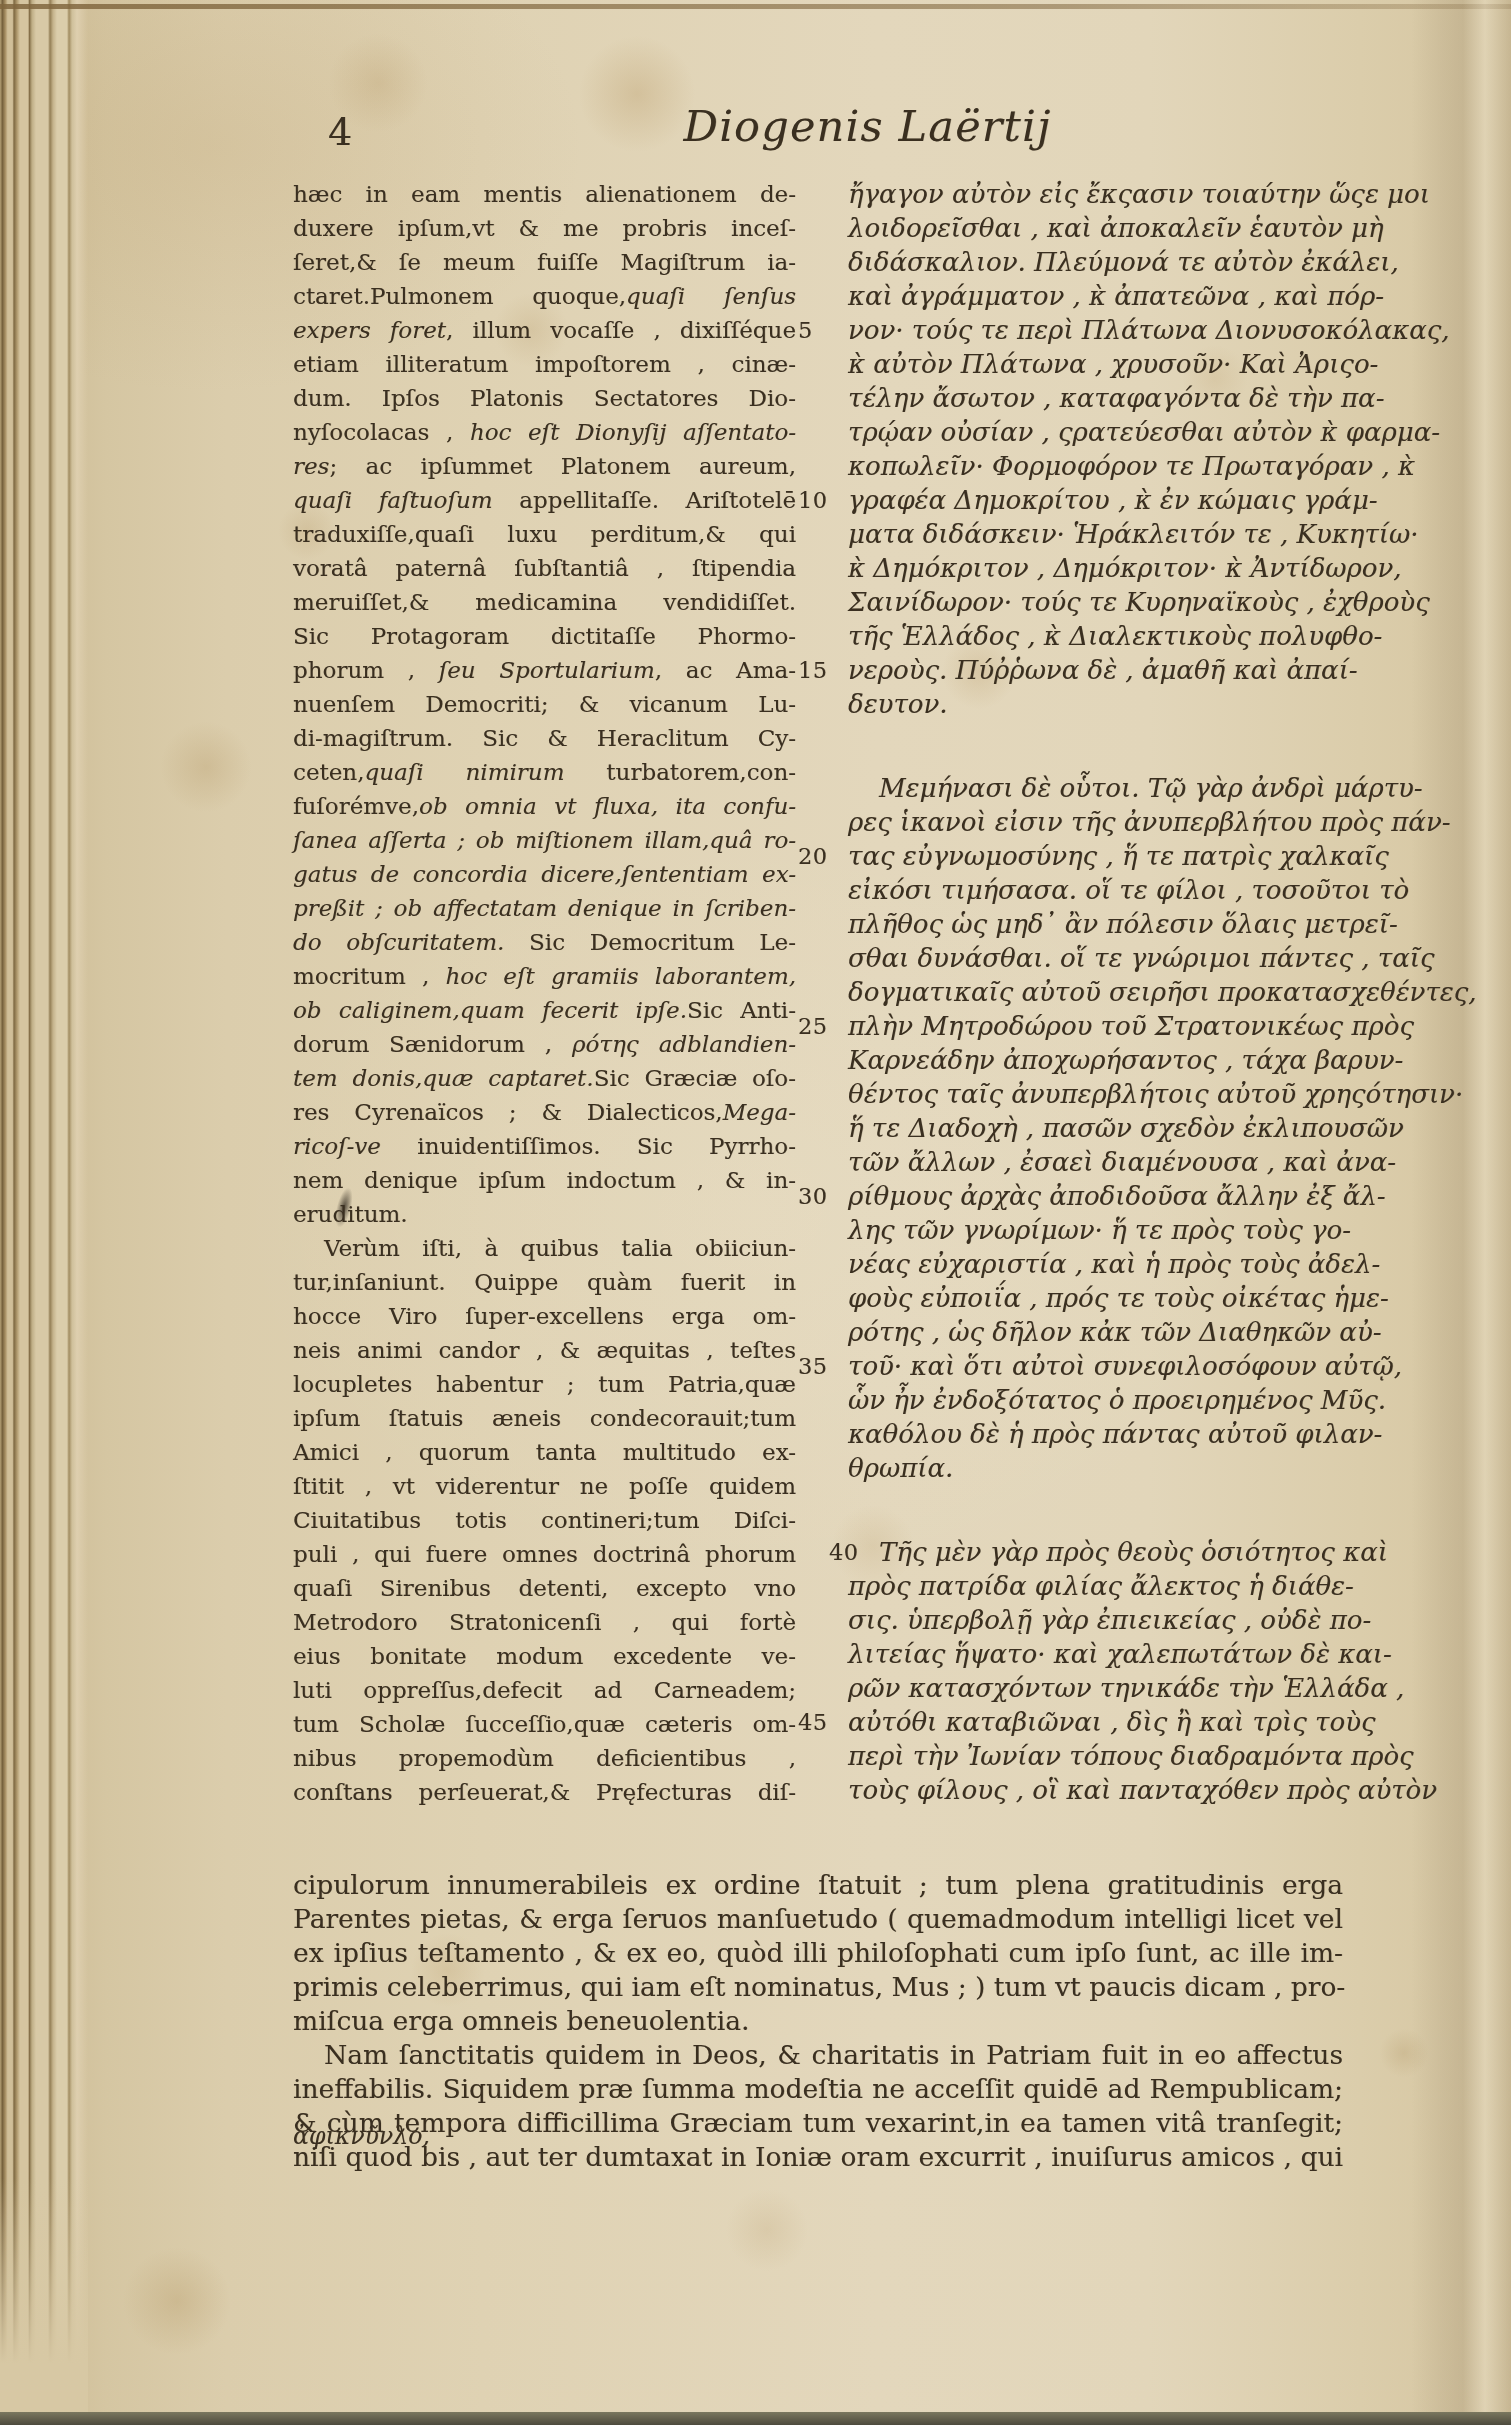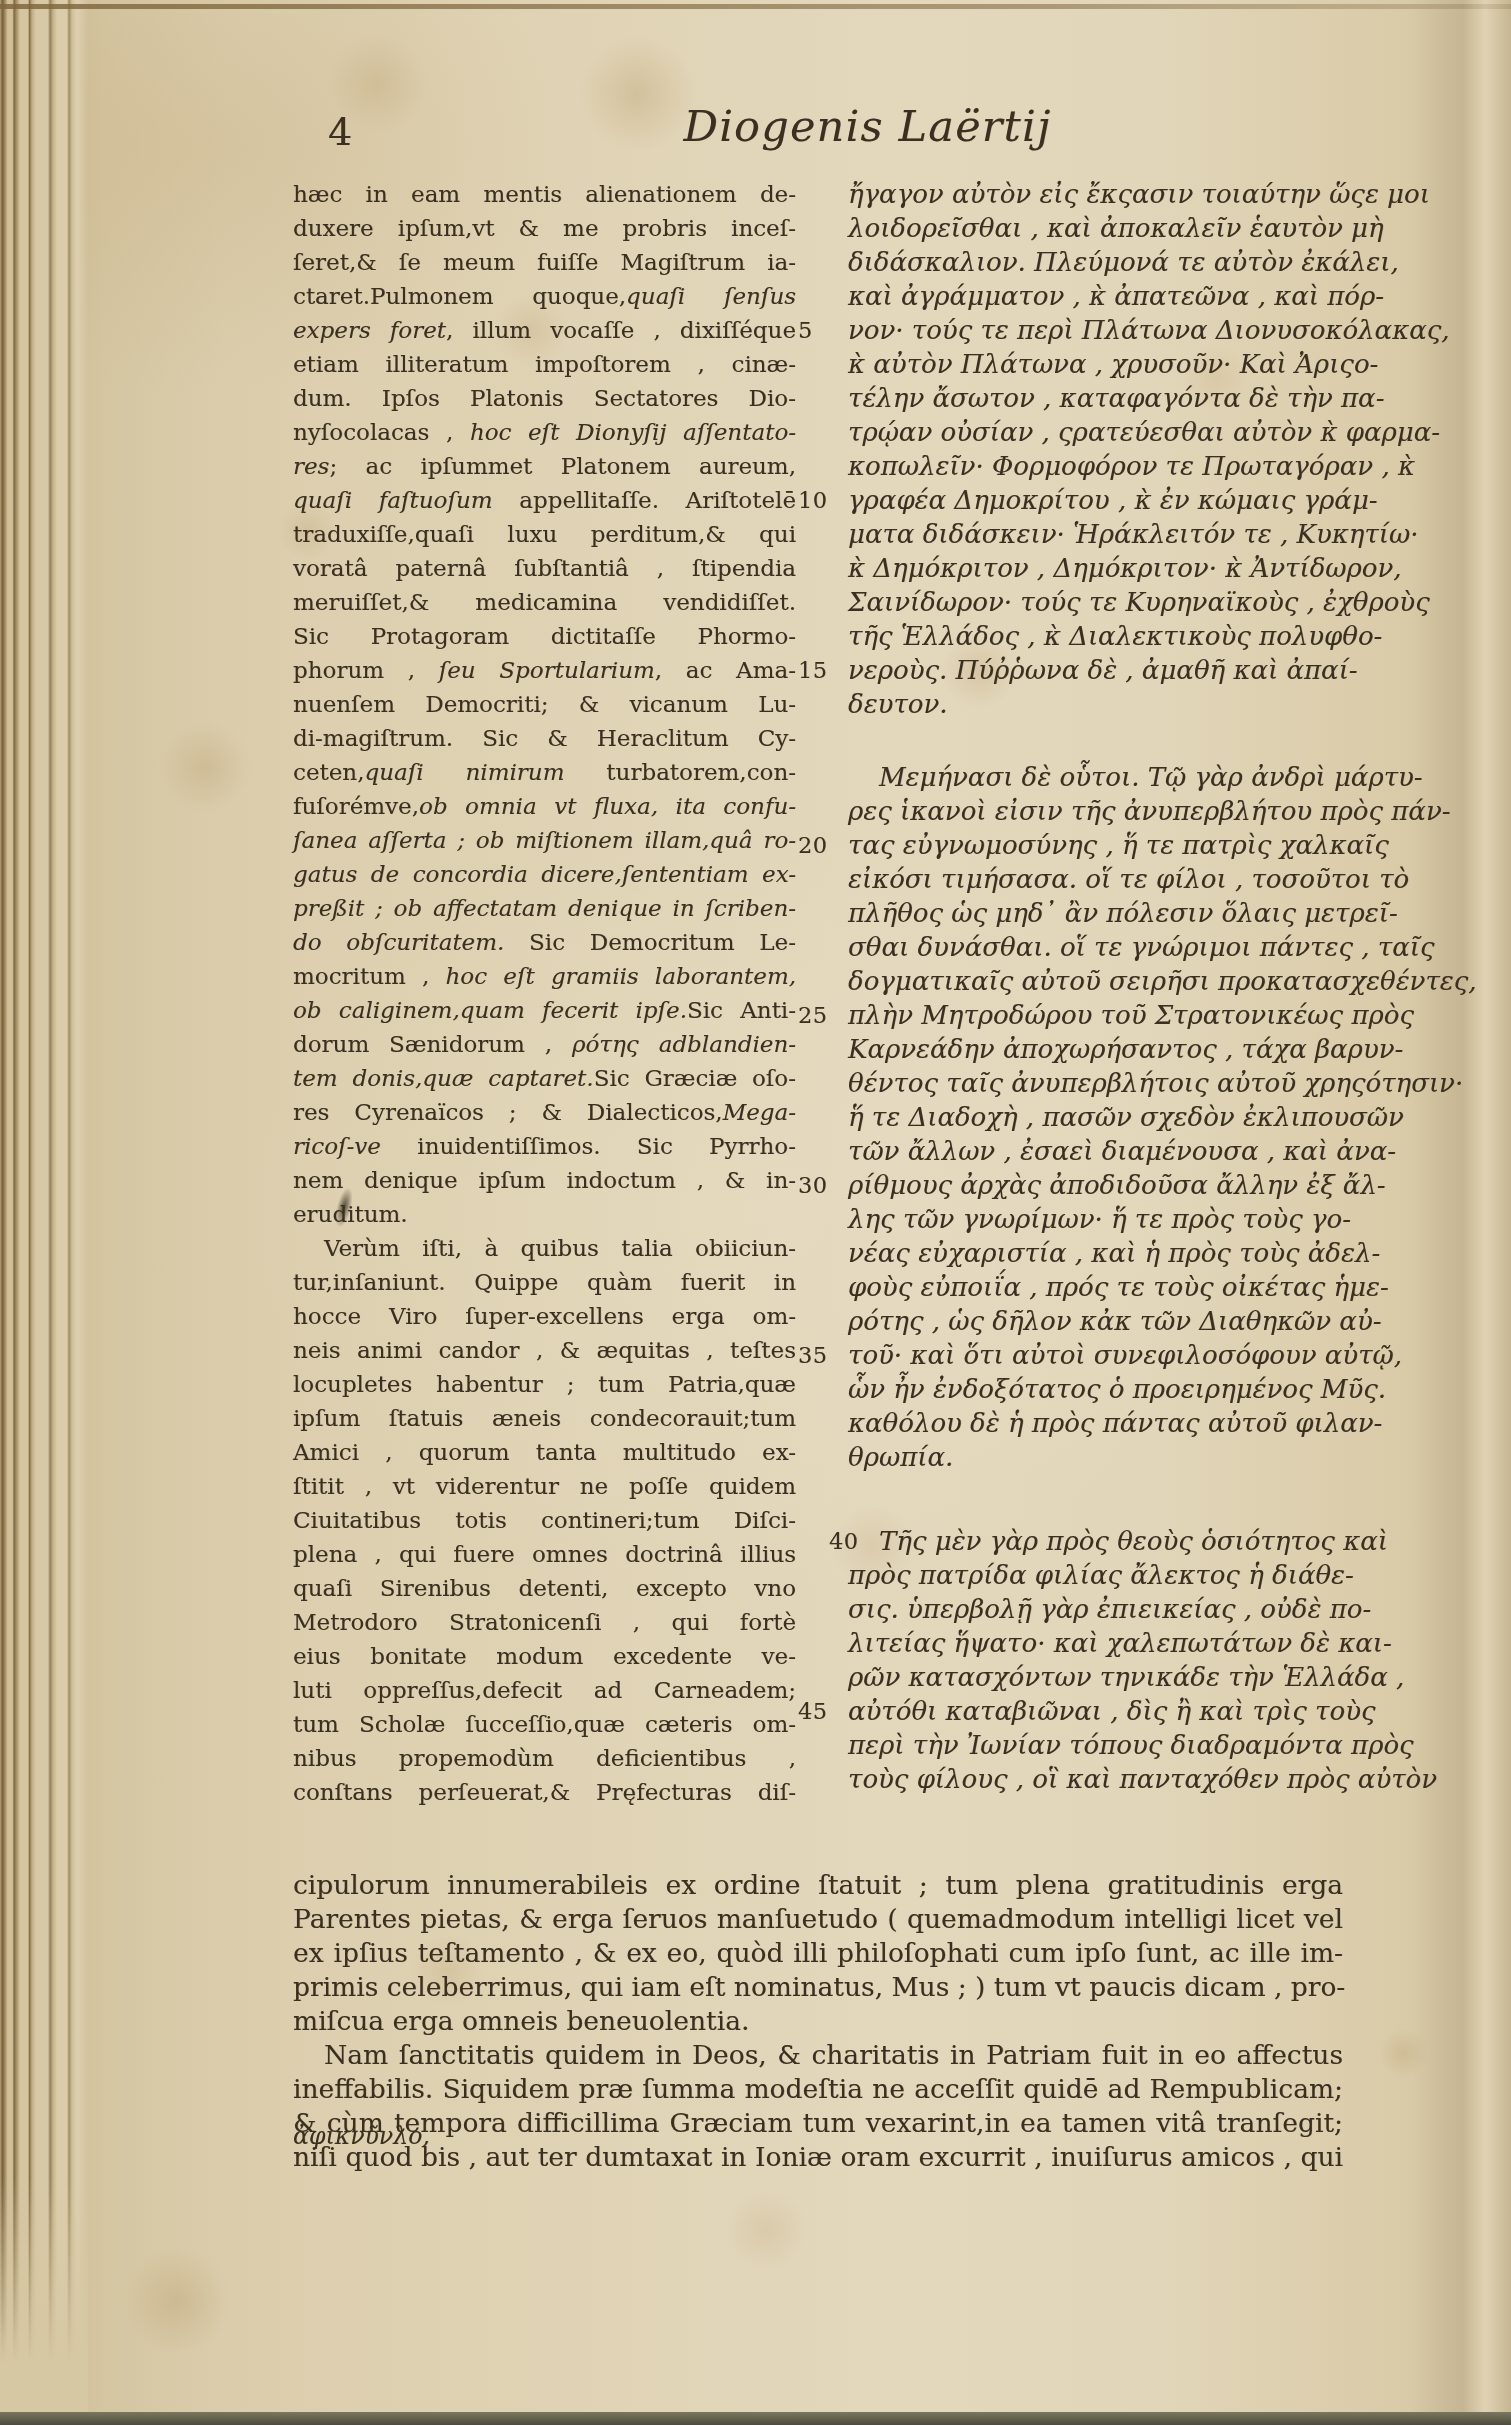--- a/index.html
+++ b/index.html
@@ -113,21 +113,21 @@
       <div class="tline short"><span>eruditum.</span></div>
       <div class="tline ind"><span>Verùm iſti, à quibus talia obiiciun-</span></div>
       <div class="tline"><span>tur,inſaniunt.  Quippe quàm fuerit in</span></div>
       <div class="tline"><span>hocce Viro ſuper-excellens erga om-</span></div>
       <div class="tline"><span>neis animi candor , &amp; æquitas , teſtes</span></div>
       <div class="tline"><span>locupletes habentur ; tum Patria,quæ</span></div>
       <div class="tline"><span>ipſum ſtatuis æneis condecorauit;tum</span></div>
       <div class="tline"><span>Amici , quorum tanta multitudo ex-</span></div>
       <div class="tline"><span>ſtitit , vt viderentur ne poſſe quidem</span></div>
       <div class="tline"><span>Ciuitatibus totis contineri;tum Diſci-</span></div>
-      <div class="tline"><span>plena , qui fuere omnes doctrinâ illius</span></div>
+      <div class="tline"><span>puli , qui fuere omnes doctrinâ phorum</span></div>
       <div class="tline"><span>quaſi Sirenibus detenti, excepto vno</span></div>
       <div class="tline"><span>Metrodoro Stratonicenſi , qui fortè</span></div>
       <div class="tline"><span>eius bonitate modum excedente ve-</span></div>
       <div class="tline"><span>luti oppreſſus,defecit ad Carneadem;</span></div>
       <div class="tline"><span>tum Scholæ ſucceſſio,quæ cæteris om-</span></div>
       <div class="tline"><span>nibus propemodùm deficientibus ,</span></div>
       <div class="tline"><span>conſtans perſeuerat,&amp; Pręfecturas diſ-</span></div>
     </div>
   <div class="col greek txt">
       <div class="tline"><span>ἤγαγον αὐτὸν εἰς ἔκςασιν τοιαύτην ὥςε μοι</span></div>
@@ -139,21 +139,21 @@
       <div class="tline"><span>τέλην ἄσωτον , καταφαγόντα δὲ τὴν πα-</span></div>
       <div class="tline"><span>τρῴαν οὐσίαν , ςρατεύεσθαι αὐτὸν κ̀ φαρμα-</span></div>
       <div class="tline"><span>κοπωλεῖν· Φορμοφόρον τε Πρωταγόραν , κ̀</span></div>
       <div class="tline"><span class="lnum">10</span><span>γραφέα Δημοκρίτου , κ̀ ἐν κώμαις γράμ-</span></div>
       <div class="tline"><span>ματα διδάσκειν· Ἡράκλειτόν τε , Κυκητίω·</span></div>
       <div class="tline"><span>κ̀ Δημόκριτον , Δημόκριτον· κ̀ Ἀντίδωρον,</span></div>
       <div class="tline"><span>Σαινίδωρον· τούς τε Κυρηναϊκοὺς , ἐχθροὺς</span></div>
       <div class="tline"><span>τῆς Ἑλλάδος , κ̀ Διαλεκτικοὺς πολυφθο-</span></div>
       <div class="tline"><span class="lnum">15</span><span>νεροὺς. Πύῤῥωνα δὲ , ἀμαθῆ καὶ ἀπαί-</span></div>
       <div class="tline short"><span>δευτον.</span></div>
-      <div class="tline ind" style="margin-top: 39px;"><span>Μεμήνασι δὲ οὗτοι. Τῷ γὰρ ἀνδρὶ μάρτυ-</span></div>
+      <div class="tline ind" style="margin-top: 50px;"><span>Μεμήνασι δὲ οὗτοι. Τῷ γὰρ ἀνδρὶ μάρτυ-</span></div>
       <div class="tline"><span>ρες ἱκανοὶ εἰσιν τῆς ἀνυπερβλήτου πρὸς πάν-</span></div>
       <div class="tline"><span class="lnum">20</span><span>τας εὐγνωμοσύνης , ἥ τε πατρὶς χαλκαῖς</span></div>
       <div class="tline"><span>εἰκόσι τιμήσασα. οἵ τε φίλοι , τοσοῦτοι τὸ</span></div>
       <div class="tline"><span>πλῆθος ὡς μηδ᾽ ἂν πόλεσιν ὅλαις μετρεῖ-</span></div>
       <div class="tline"><span>σθαι δυνάσθαι. οἵ τε γνώριμοι πάντες , ταῖς</span></div>
       <div class="tline"><span>δογματικαῖς αὐτοῦ σειρῆσι προκατασχεθέντες,</span></div>
       <div class="tline"><span class="lnum">25</span><span>πλὴν Μητροδώρου τοῦ Στρατονικέως πρὸς</span></div>
       <div class="tline"><span>Καρνεάδην ἀποχωρήσαντος , τάχα βαρυν-</span></div>
       <div class="tline"><span>θέντος ταῖς ἀνυπερβλήτοις αὐτοῦ χρηςότησιν·</span></div>
       <div class="tline"><span>ἥ τε Διαδοχὴ , πασῶν σχεδὸν ἐκλιπουσῶν</span></div>

